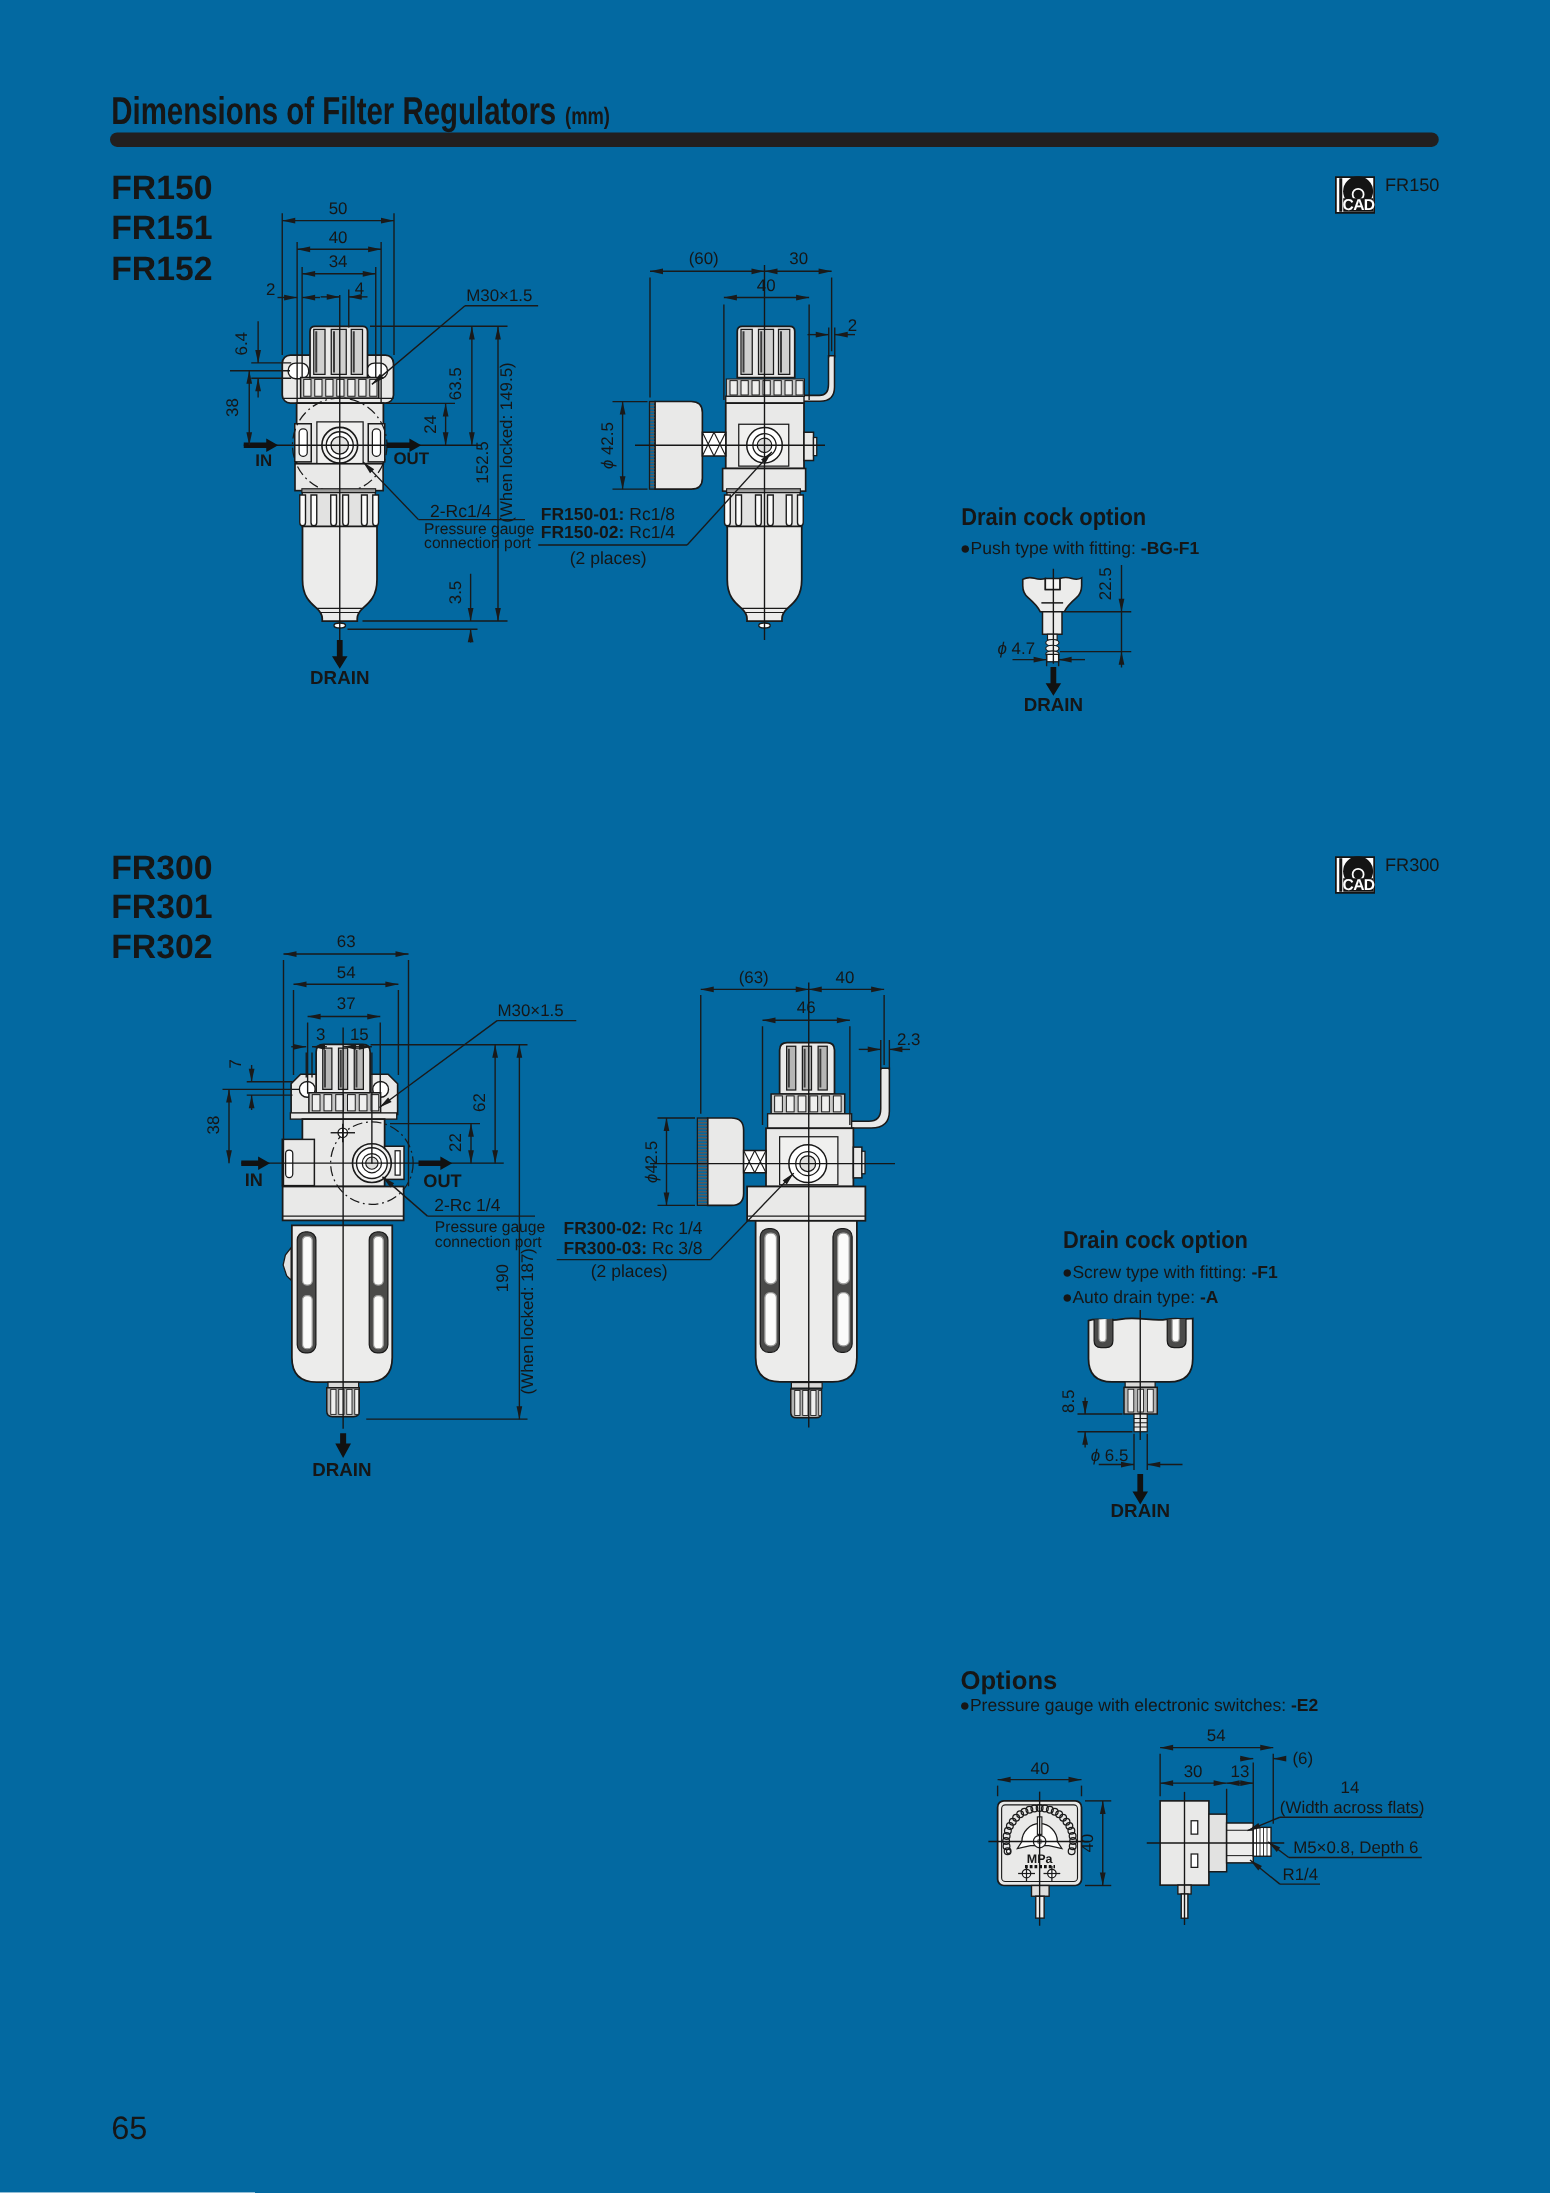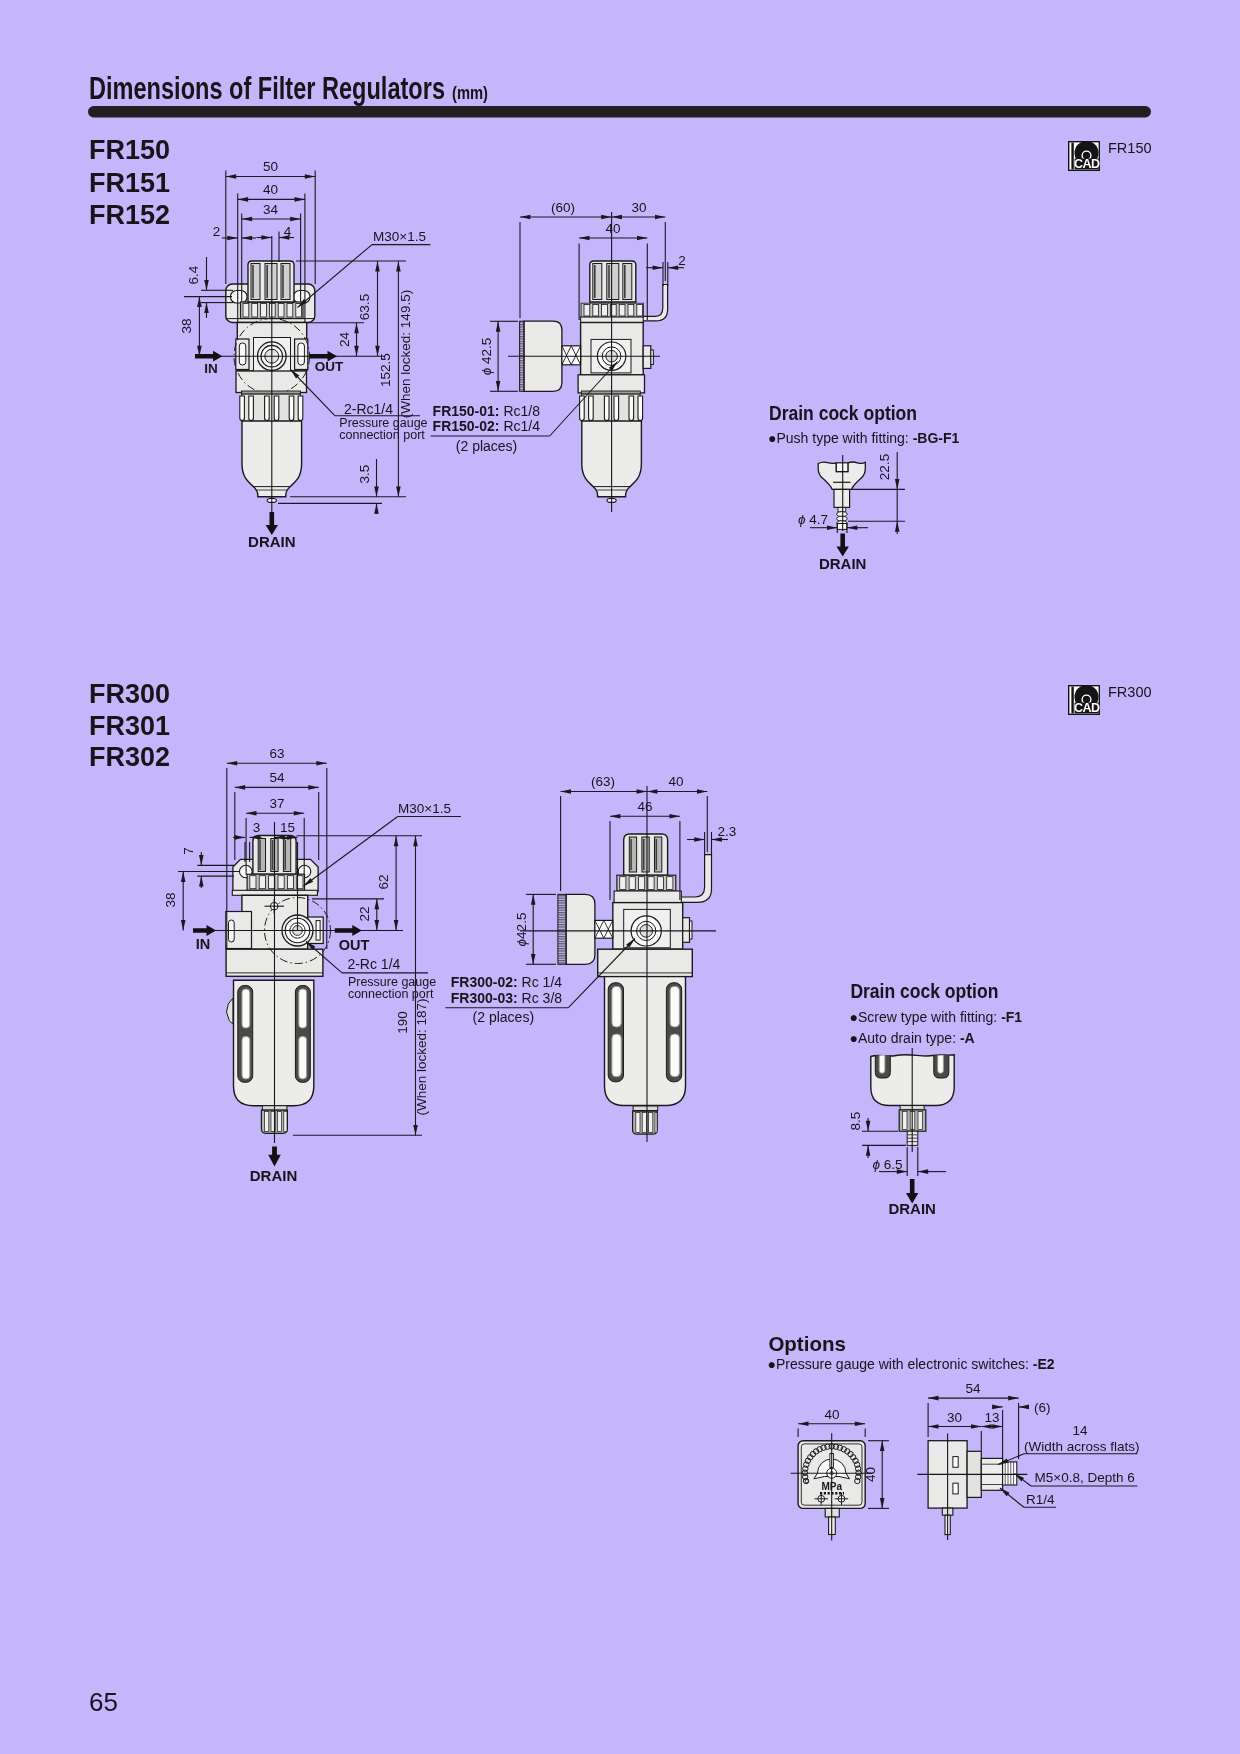--- a/index.html
+++ b/index.html
@@ -1,14 +1,14 @@
 <!DOCTYPE html>
 <html><head><meta charset="utf-8"><style>
 html,body{margin:0;padding:0;background:#fff}
-.page{position:relative;width:1240px;height:1754px;background:#c4b5fd;font-family:"Liberation Sans",sans-serif;overflow:hidden}
+.page{position:relative;width:1240px;height:1754px;background:#0369a1;font-family:"Liberation Sans",sans-serif;overflow:hidden}
 </style></head>
 <body>
 <div class="page">
 <svg width="1240" height="1754" viewBox="0 0 1240 1754" font-family="Liberation Sans, sans-serif">
 <defs>
 <marker id="ah" markerWidth="12" markerHeight="8" refX="10.8" refY="4" orient="auto-start-reverse" markerUnits="userSpaceOnUse">
           <path d="M10.8,4 L0.4,1.7 L0.4,6.3 Z" fill="#1a1a1a"></path>
         </marker>
 <pattern id="kn" width="3" height="2.4" patternUnits="userSpaceOnUse">
           <rect width="3" height="1.2" fill="#5a5a5a"></rect>

